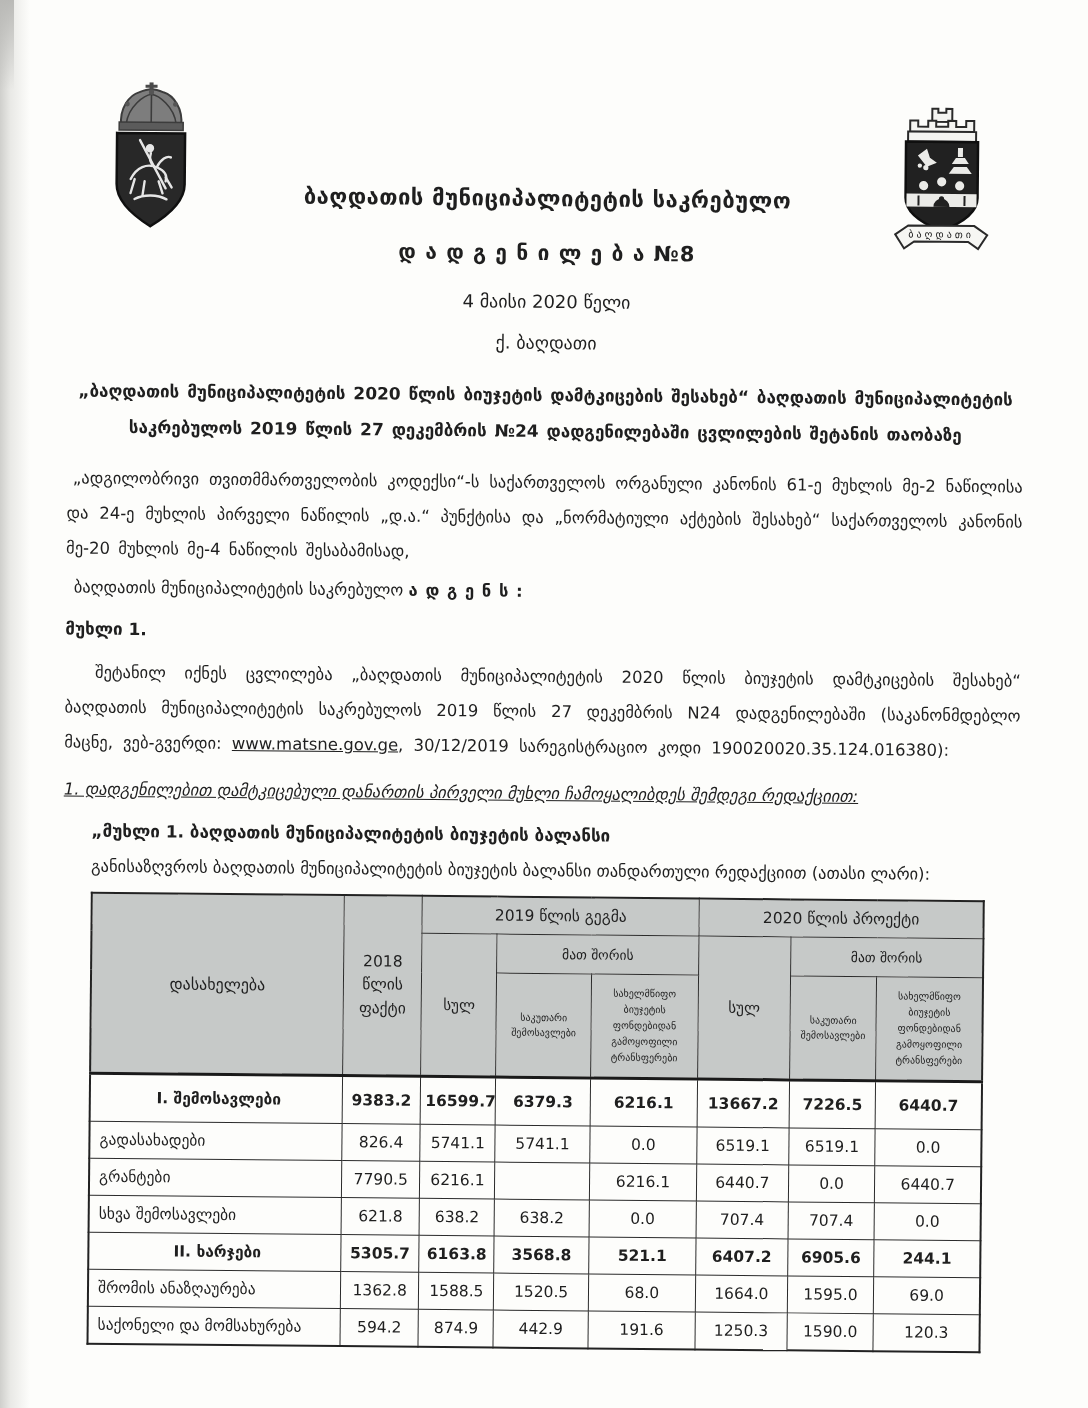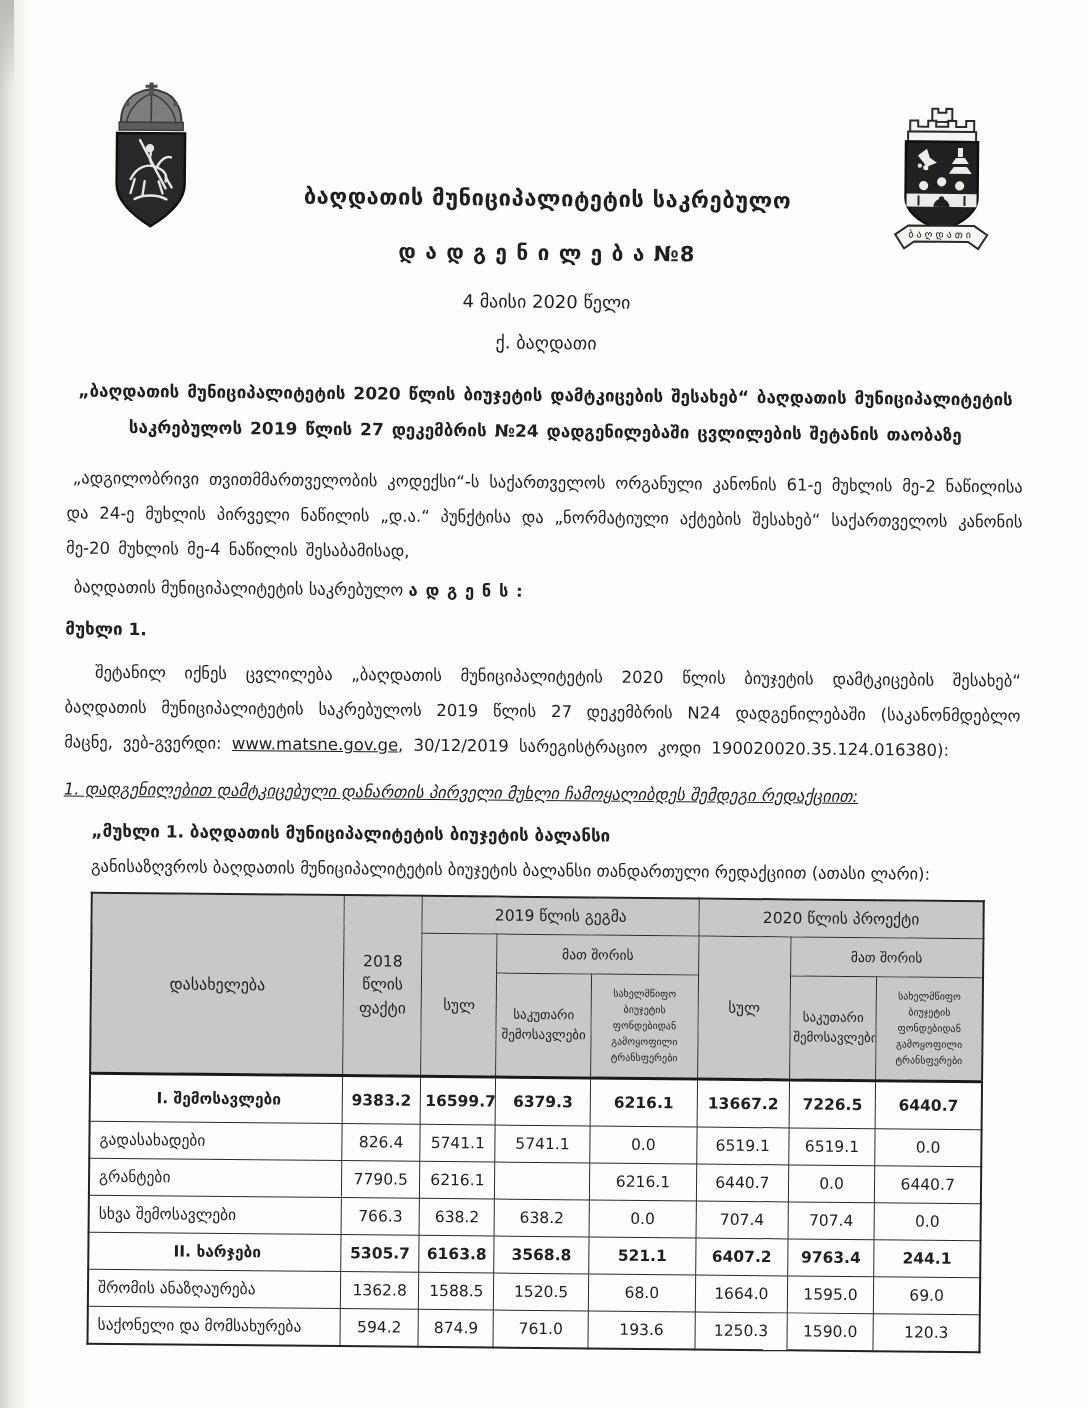--- a/index.html
+++ b/index.html
@@ -100,21 +100,21 @@
     font-weight:normal;
     padding:2px 3px;
     text-align:center;
     vertical-align:middle;
   }
   th.h-group { font-size:15.5px; height:32px; }
   th.h-name  { font-size:16px; }
   th.h-fact  { font-size:15.5px; line-height:1.5; }
   th.h-total { font-size:15px; }
   th.h-among { font-size:13.5px; height:34px; }
-  th.h-own   { font-size:13px; line-height:1.55; height:98px; }
+  th.h-own   { font-size:10px; line-height:1.55; height:98px; }
   th.h-state { font-size:10px;  line-height:1.6; }
   .budget td { font-size:15.5px; padding:3px 4px; height:30px; }
   td.cell-name { text-align:left; padding-left:9px; }
   td.cell-num  { text-align:center; }
   tr.section-row td { font-weight:bold; }
   tr.section-row td.cell-name { text-align:center; }
   tr.first-data td { height:40px; }
 </style>
 </head>
 <body>
@@ -260,54 +260,54 @@
             <td class="cell-num">7790.5</td>
             <td class="cell-num">6216.1</td>
             <td class="cell-num"></td>
             <td class="cell-num">6216.1</td>
             <td class="cell-num">6440.7</td>
             <td class="cell-num">0.0</td>
             <td class="cell-num">6440.7</td>
           </tr>
           <tr>
             <td class="cell-name">სხვა შემოსავლები</td>
-            <td class="cell-num">766.3</td>
+            <td class="cell-num">621.8</td>
             <td class="cell-num">638.2</td>
             <td class="cell-num">638.2</td>
             <td class="cell-num">0.0</td>
             <td class="cell-num">707.4</td>
             <td class="cell-num">707.4</td>
             <td class="cell-num">0.0</td>
           </tr>
           <tr class="section-row">
             <td class="cell-name">II. ხარჯები</td>
             <td class="cell-num">5305.7</td>
             <td class="cell-num">6163.8</td>
             <td class="cell-num">3568.8</td>
             <td class="cell-num">521.1</td>
             <td class="cell-num">6407.2</td>
-            <td class="cell-num">9763.4</td>
+            <td class="cell-num">6905.6</td>
             <td class="cell-num">244.1</td>
           </tr>
           <tr>
             <td class="cell-name">შრომის ანაზღაურება</td>
             <td class="cell-num">1362.8</td>
             <td class="cell-num">1588.5</td>
             <td class="cell-num">1520.5</td>
             <td class="cell-num">68.0</td>
             <td class="cell-num">1664.0</td>
             <td class="cell-num">1595.0</td>
             <td class="cell-num">69.0</td>
           </tr>
           <tr>
             <td class="cell-name">საქონელი და მომსახურება</td>
             <td class="cell-num">594.2</td>
             <td class="cell-num">874.9</td>
-            <td class="cell-num">761.0</td>
-            <td class="cell-num">193.6</td>
+            <td class="cell-num">442.9</td>
+            <td class="cell-num">191.6</td>
             <td class="cell-num">1250.3</td>
             <td class="cell-num">1590.0</td>
             <td class="cell-num">120.3</td>
           </tr>
         </tbody>
       </table>
     </div>
   </div>
 </div>
 

